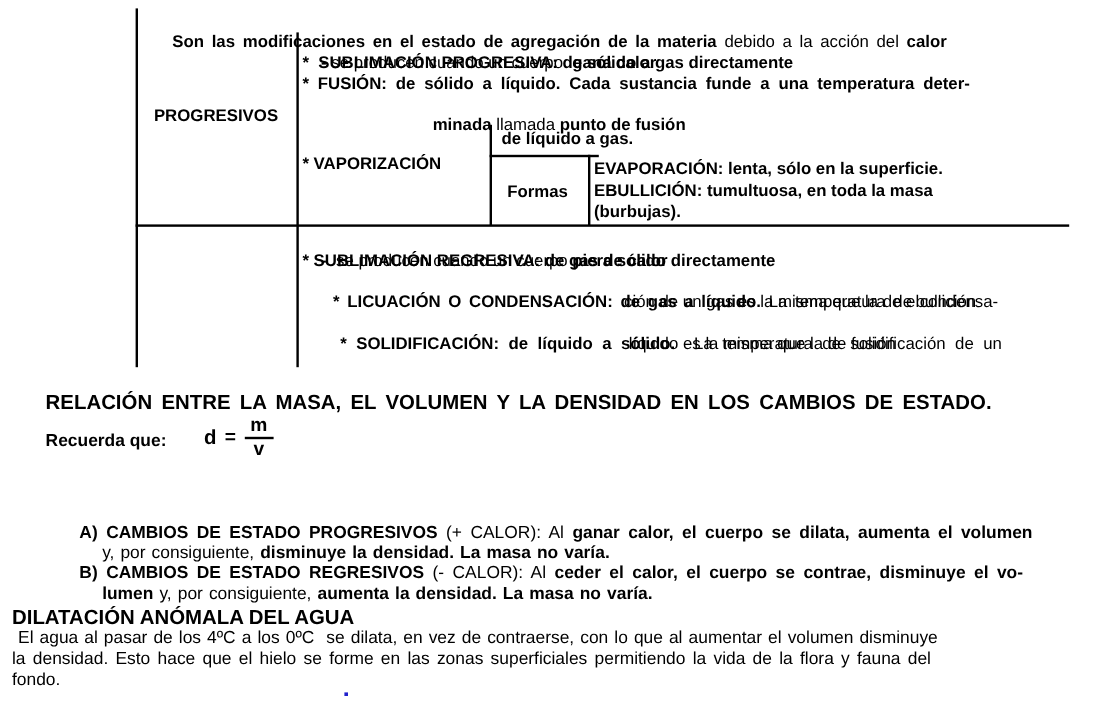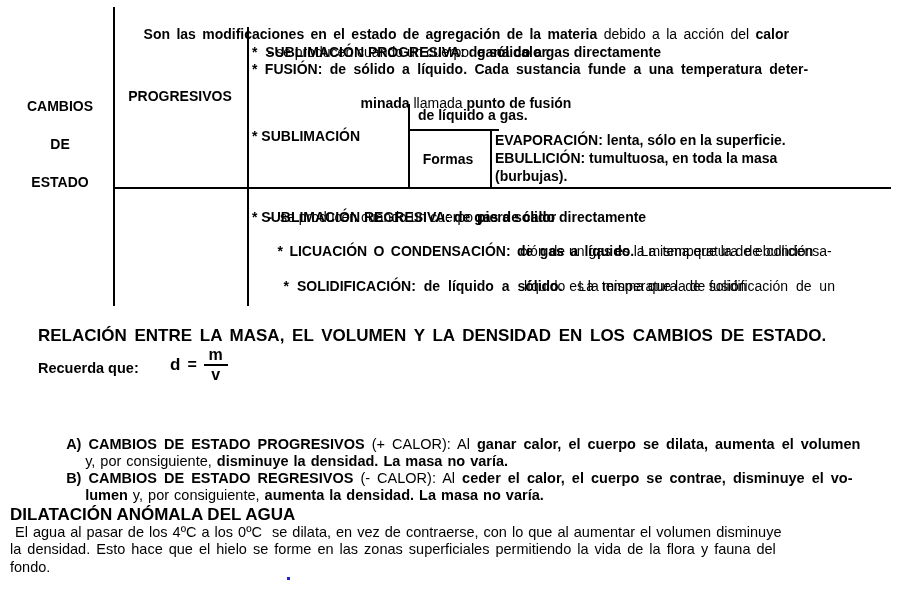--- a/index.html
+++ b/index.html
@@ -20,42 +20,37 @@
 
 <div class="page">
 
   <div class="vline" style="left:113px;top:7px;height:299px;"></div>
   <div class="vline" style="left:247px;top:27px;height:279px;"></div>
   <div class="hline" style="left:113px;top:187px;width:778px;"></div>
   <div class="vline" style="left:408px;top:104px;height:84px;"></div>
   <div class="hline" style="left:408px;top:129px;width:91px;"></div>
   <div class="vline" style="left:490px;top:129px;height:59px;"></div>
 
-  <div class="abs b center" style="left:12px;top:87px;width:96px;line-height:38px;font-size:14px;">
-    <span class="blk">CAMBIOS</span>
-    <span class="blk">DE</span>
-    <span class="blk">ESTADO</span>
-  </div>
 
   <div class="ln" style="left:118px;top:9px;word-spacing:2.5px;">
     <span class="b">Son las modificaciones en el estado de agregación de la materia</span><span> debido a la acción del </span><span class="b">calor</span>
   </div>
 
   <div class="ln b center" style="left:115px;top:88px;width:130px;">PROGRESIVOS</div>
 
   <div class="ln" style="left:252px;top:27px;">
     <span class="b">- </span><span>se producen cuando un cuerpo </span><span class="b"> gana calor</span>
   </div>
   <div class="ln b" style="left:252px;top:44px;">*  SUBLIMACIÓN PROGRESIVA: de sólido a gas directamente</div>
   <div class="ln b" style="left:252px;top:61px;word-spacing:3.5px;">* FUSIÓN: de sólido a líquido. Cada sustancia funde a una temperatura deter-</div>
   <div class="ln" style="left:345px;top:78px;">
     <span class="b">minada </span><span>llamada </span><span class="b">punto de fusión</span>
   </div>
 
-  <div class="ln b" style="left:252px;top:128px;">* SUBLIMACIÓN</div>
+  <div class="ln b" style="left:252px;top:128px;">* VAPORIZACIÓN</div>
   <div class="ln b" style="left:418px;top:107px;">de líquido a gas.</div>
   <div class="ln b center" style="left:408px;top:151px;width:80px;">Formas</div>
   <div class="ln b" style="left:495px;top:132px;">EVAPORACIÓN: lenta, sólo en la superficie.</div>
   <div class="ln b" style="left:495px;top:150px;">EBULLICIÓN: tumultuosa, en toda la masa</div>
   <div class="ln b" style="left:495px;top:168px;">(burbujas).</div>
 
 
   <div class="ln" style="left:252px;top:192px;">
     <span class="b">- </span><span> se producen cuando un cuerpo </span><span class="b">pierde calor</span>
   </div>

